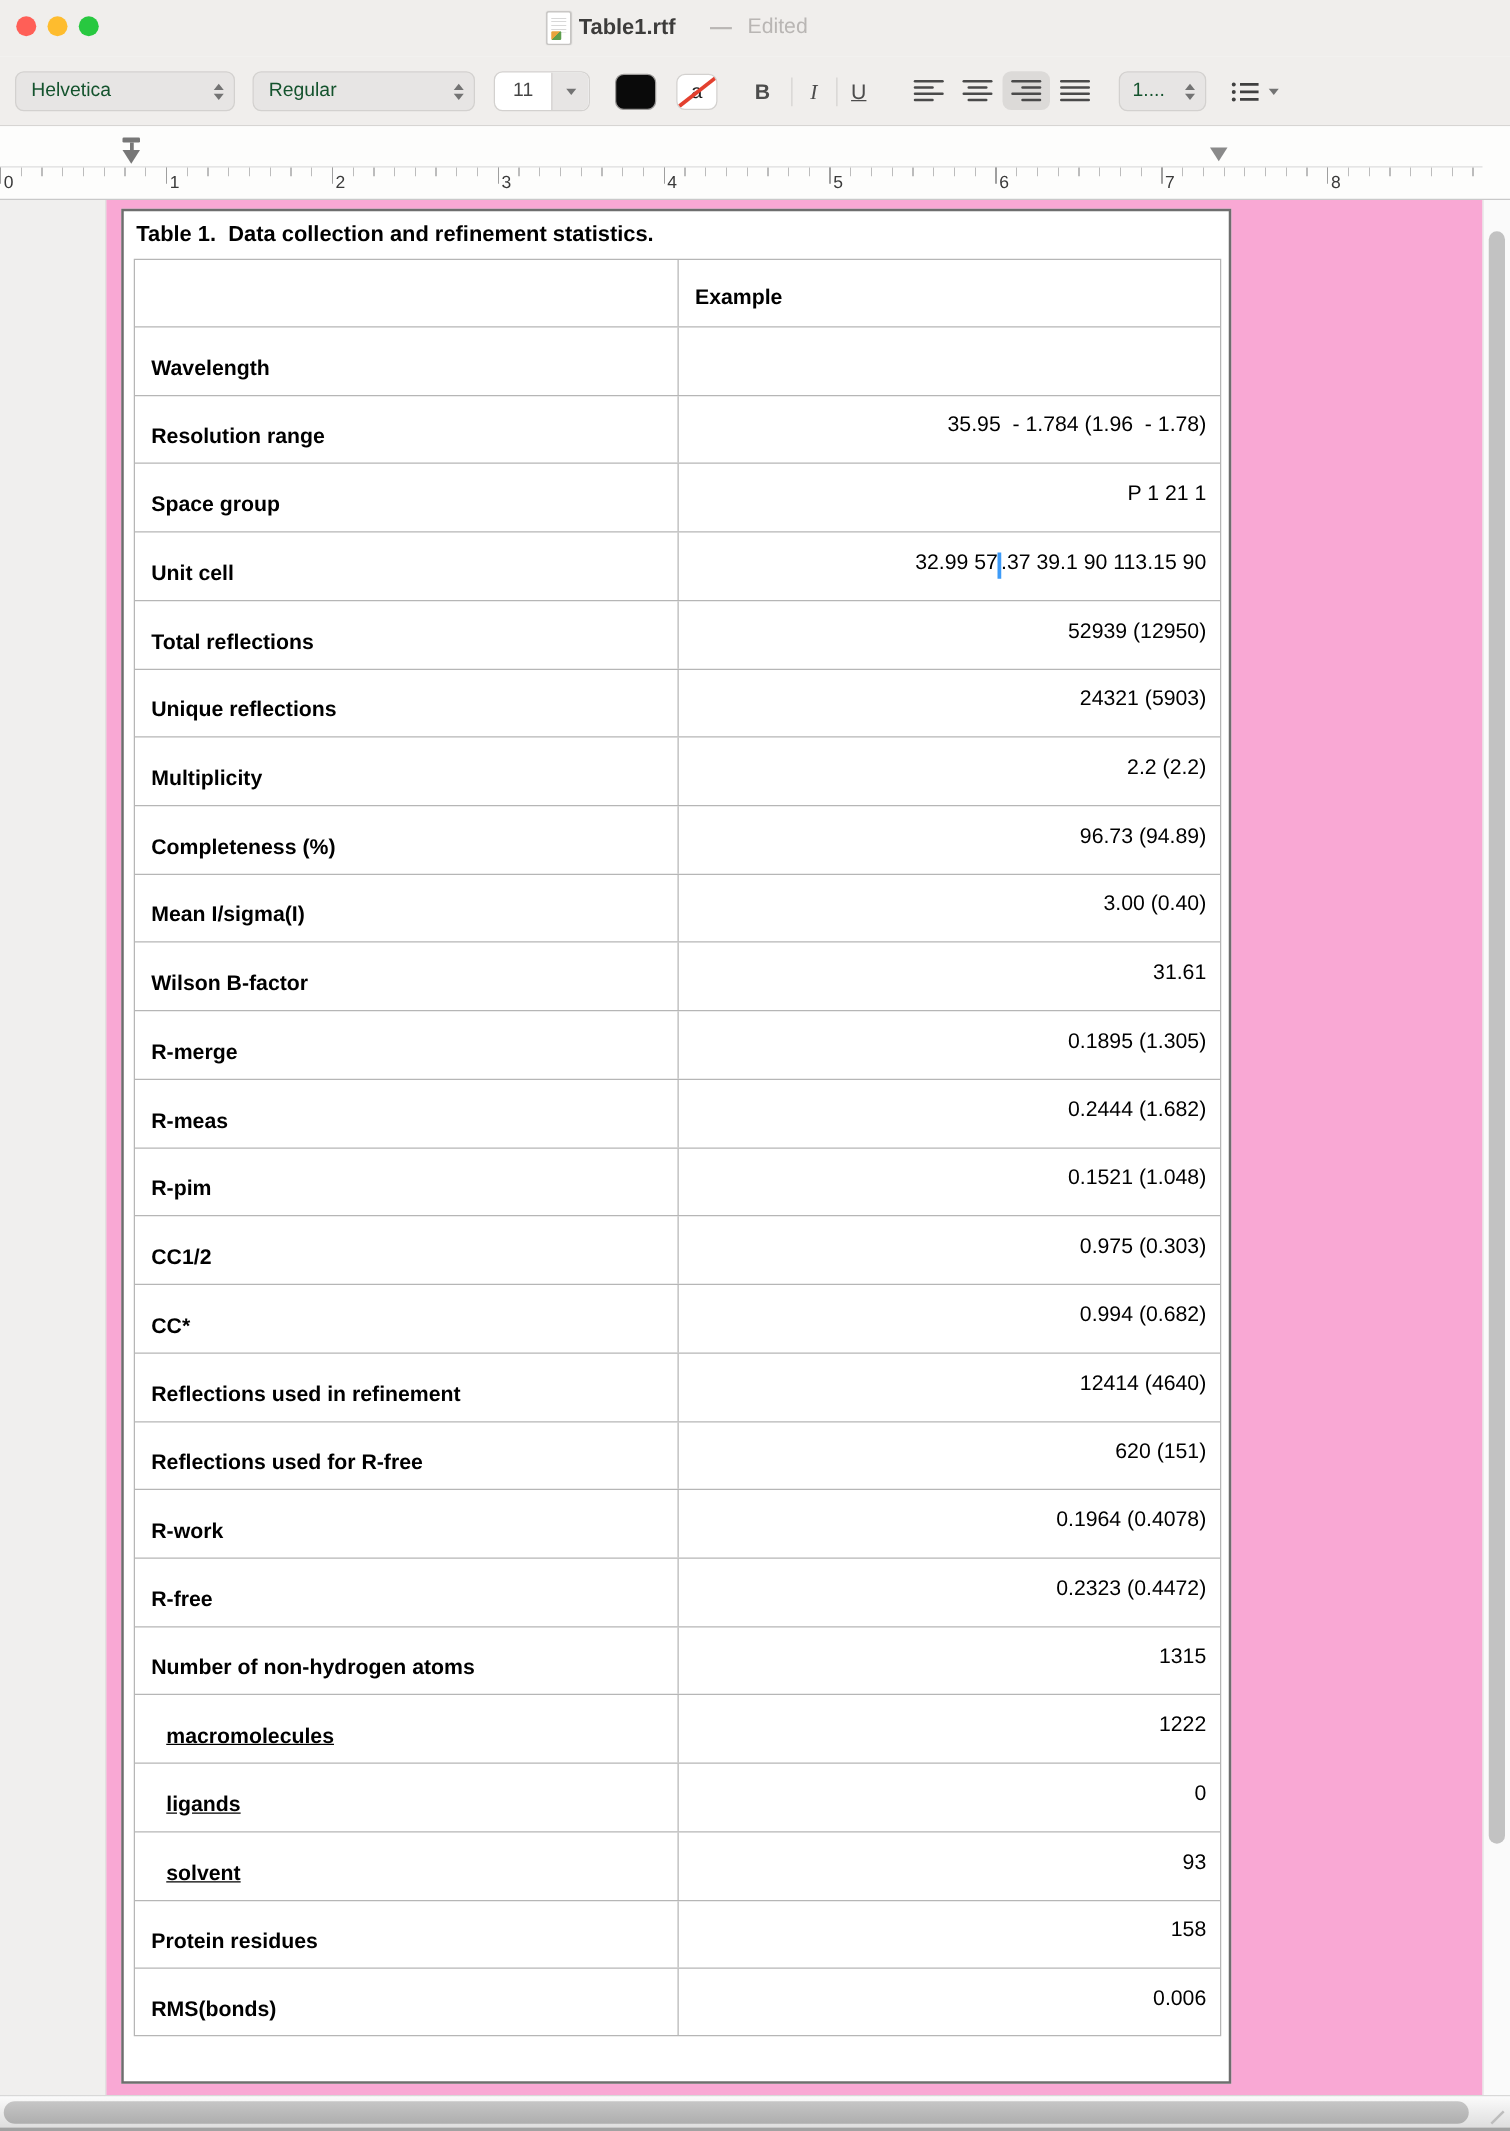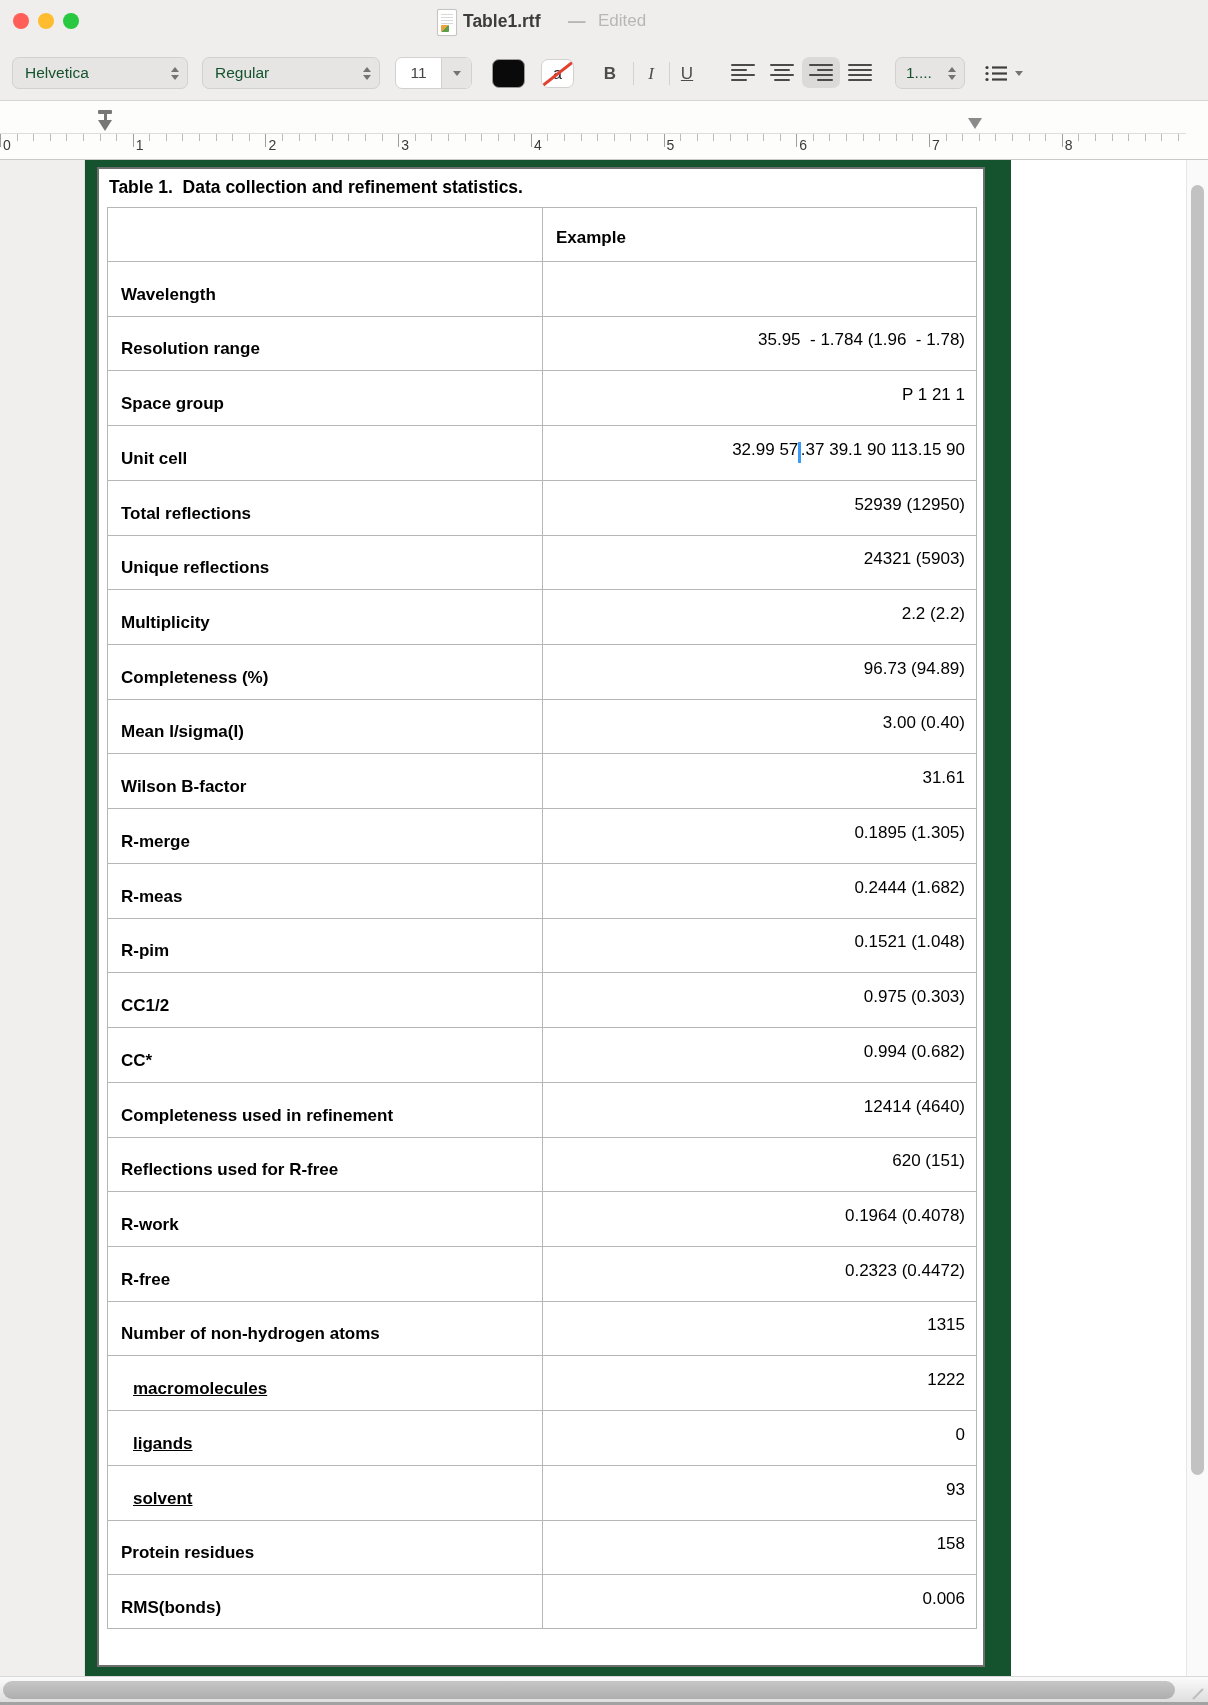--- a/index.html
+++ b/index.html
@@ -68,21 +68,21 @@
   .ruler-num { position:absolute; top:36px; font-size:14px; color:#3a3a3a; }
   .marker-left { position:absolute; left:98px; top:9px; width:14px; height:24px; }
   .marker-left .bar { position:absolute; left:0; top:0; width:14px; height:3.5px; background:#777; border-radius:1px; }
   .marker-left .stem{ position:absolute; left:5.5px; top:3.5px; width:3px; height:7px; background:#777; }
   .marker-left .tri { position:absolute; left:0; top:10px; width:0; height:0;
         border-left:7px solid transparent; border-right:7px solid transparent; border-top:11px solid #777; }
   .marker-right { position:absolute; left:968px; top:17px; width:0; height:0;
         border-left:7px solid transparent; border-right:7px solid transparent; border-top:11px solid #8a8a8a; }
 
   
-  .content { position:absolute; left:0; top:160px; width:1011px; height:1516px; background:#14532d; }
+  .content { position:absolute; left:0; top:160px; width:1208px; height:1516px; background:#f9a8d4; }
   .page-margin { position:absolute; left:0; top:0; width:85px; height:1516px; background:#f0efee;
                  border-right:1px solid #e2e1e0; }
   .outer-frame { position:absolute; left:97px; top:7px; width:888px; height:1500px;
                  border:2px solid #6e6e6e; background:#fff; }
   .doc-title { position:absolute; left:10px; top:8px; font-size:17.5px; font-weight:bold; color:#000; white-space:pre; }
   .stats-table { position:absolute; left:8px; top:38px; width:870px; height:1422px;
                  border:1px solid #b6b6b6; display:flex; flex-direction:column; overflow:hidden; }
   .trow { display:flex; height:54.72px; border-top:1px solid #b6b6b6; flex:none; }
   .trow.header { height:53px; border-top:none; }
   .tcell { font-size:17px; color:#000; }
@@ -300,21 +300,21 @@
           </div>
           <div class="trow">
             <div class="tcell label"><span>CC1/2</span></div>
             <div class="tcell value"><span>0.975 (0.303)</span></div>
           </div>
           <div class="trow">
             <div class="tcell label"><span>CC*</span></div>
             <div class="tcell value"><span>0.994 (0.682)</span></div>
           </div>
           <div class="trow">
-            <div class="tcell label"><span>Completeness used in refinement</span></div>
+            <div class="tcell label"><span>Reflections used in refinement</span></div>
             <div class="tcell value"><span>12414 (4640)</span></div>
           </div>
           <div class="trow">
             <div class="tcell label"><span>Reflections used for R-free</span></div>
             <div class="tcell value"><span>620 (151)</span></div>
           </div>
           <div class="trow">
             <div class="tcell label"><span>R-work</span></div>
             <div class="tcell value"><span>0.1964 (0.4078)</span></div>
           </div>

